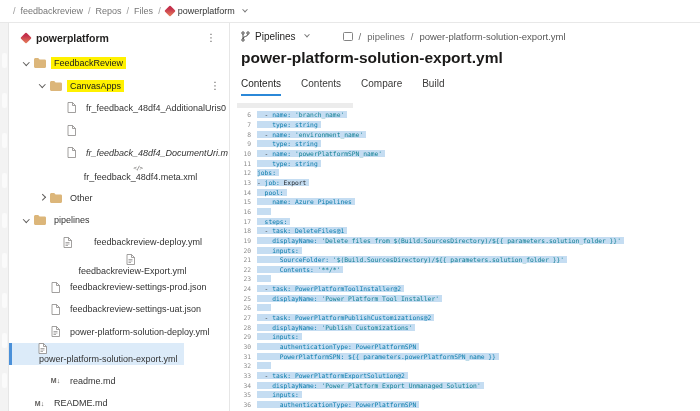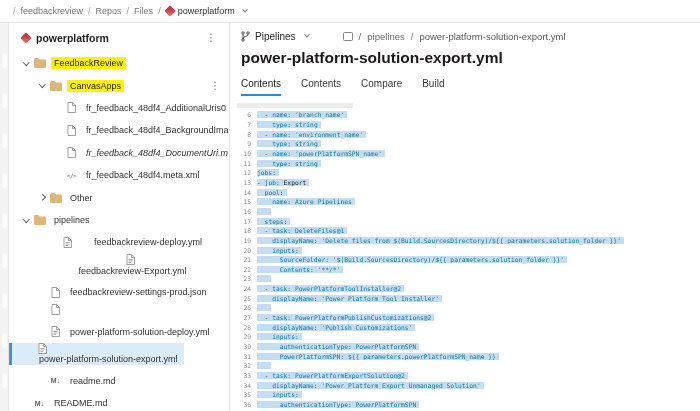--- a/index.html
+++ b/index.html
@@ -155,31 +155,30 @@
         </span>
         <span class="tlabel">fr_feedback_48df4_AdditionalUris0</span>
       </div><div class="trow" style="padding-left: 40px;">
         <span class="chev"></span>
         <span class="ticon">
           <svg width="9" height="11" viewBox="0 0 9 11">
             <path d="M1 0.5 H5.5 L8.5 3.5 V10.5 H1 Z" fill="#fff" stroke="#8a8886" stroke-width="0.8"></path>
             <path d="M5.5 0.5 V3.5 H8.5" fill="none" stroke="#8a8886" stroke-width="0.8"></path>
           </svg>
         </span>
-        <span class="tlabel">fr_feedback_48df4_BackgroundIma</span>
       </div><div class="trow" style="padding-left: 40px; font-style: italic;">
         <span class="chev"></span>
         <span class="ticon">
           <svg width="9" height="11" viewBox="0 0 9 11">
             <path d="M1 0.5 H5.5 L8.5 3.5 V10.5 H1 Z" fill="#fff" stroke="#8a8886" stroke-width="0.8"></path>
             <path d="M5.5 0.5 V3.5 H8.5" fill="none" stroke="#8a8886" stroke-width="0.8"></path>
           </svg>
         </span>
         <span class="tlabel">fr_feedback_48df4_DocumentUri.m</span>
-      </div><div class="trow" style="padding-left: 40px;">
+      </div><div class="trow" style="padding-left: 40px; flex-direction: column;">
         <span class="chev"></span>
         <span class="ticon">
           <span class="codeicon">&lt;/&gt;</span>
         </span>
         <span class="tlabel">fr_feedback_48df4.meta.xml</span>
       </div><div class="trow" style="padding-left: 24px; align-items: center;">
         <span class="chev right">
           <i></i>
         </span>
         <span class="ticon">
@@ -211,37 +210,38 @@
       </div><div class="trow" style="padding-left: 24px; flex-direction: column;">
         <span class="chev"></span>
         <span class="ticon">
           <svg width="9" height="11" viewBox="0 0 9 11">
             <path d="M1 0.5 H5.5 L8.5 3.5 V10.5 H1 Z" fill="#fff" stroke="#8a8886" stroke-width="0.8"></path>
             <path d="M5.5 0.5 V3.5 H8.5" fill="none" stroke="#8a8886" stroke-width="0.8"></path>
             <path d="M2.5 5.5 H6.5 M2.5 7 H6.5 M2.5 8.5 H5" stroke="#8a8886" stroke-width="0.7"></path>
           </svg>
         </span>
         <span class="tlabel">feedbackreview-Export.yml</span>
-      </div><div class="trow" style="padding-left: 24px; align-items: flex-end;">
+      </div><div class="trow" style="padding-left: 24px;">
         <span class="chev"></span>
         <span class="ticon">
           <svg width="9" height="11" viewBox="0 0 9 11">
             <path d="M1 0.5 H5.5 L8.5 3.5 V10.5 H1 Z" fill="#fff" stroke="#8a8886" stroke-width="0.8"></path>
             <path d="M5.5 0.5 V3.5 H8.5" fill="none" stroke="#8a8886" stroke-width="0.8"></path>
           </svg>
         </span>
         <span class="tlabel">feedbackreview-settings-prod.json</span>
       </div><div class="trow" style="padding-left: 24px;">
         <span class="chev"></span>
         <span class="ticon">
           <svg width="9" height="11" viewBox="0 0 9 11">
             <path d="M1 0.5 H5.5 L8.5 3.5 V10.5 H1 Z" fill="#fff" stroke="#8a8886" stroke-width="0.8"></path>
             <path d="M5.5 0.5 V3.5 H8.5" fill="none" stroke="#8a8886" stroke-width="0.8"></path>
           </svg>
         </span>
+        <span class="tlabel">feedbackreview-settings-uat.json</span>
       </div><div class="trow" style="padding-left: 24px;">
         <span class="chev"></span>
         <span class="ticon">
           <svg width="9" height="11" viewBox="0 0 9 11">
             <path d="M1 0.5 H5.5 L8.5 3.5 V10.5 H1 Z" fill="#fff" stroke="#8a8886" stroke-width="0.8"></path>
             <path d="M5.5 0.5 V3.5 H8.5" fill="none" stroke="#8a8886" stroke-width="0.8"></path>
             <path d="M2.5 5.5 H6.5 M2.5 7 H6.5 M2.5 8.5 H5" stroke="#8a8886" stroke-width="0.7"></path>
           </svg>
         </span>
         <span class="tlabel">power-platform-solution-deploy.yml</span>

